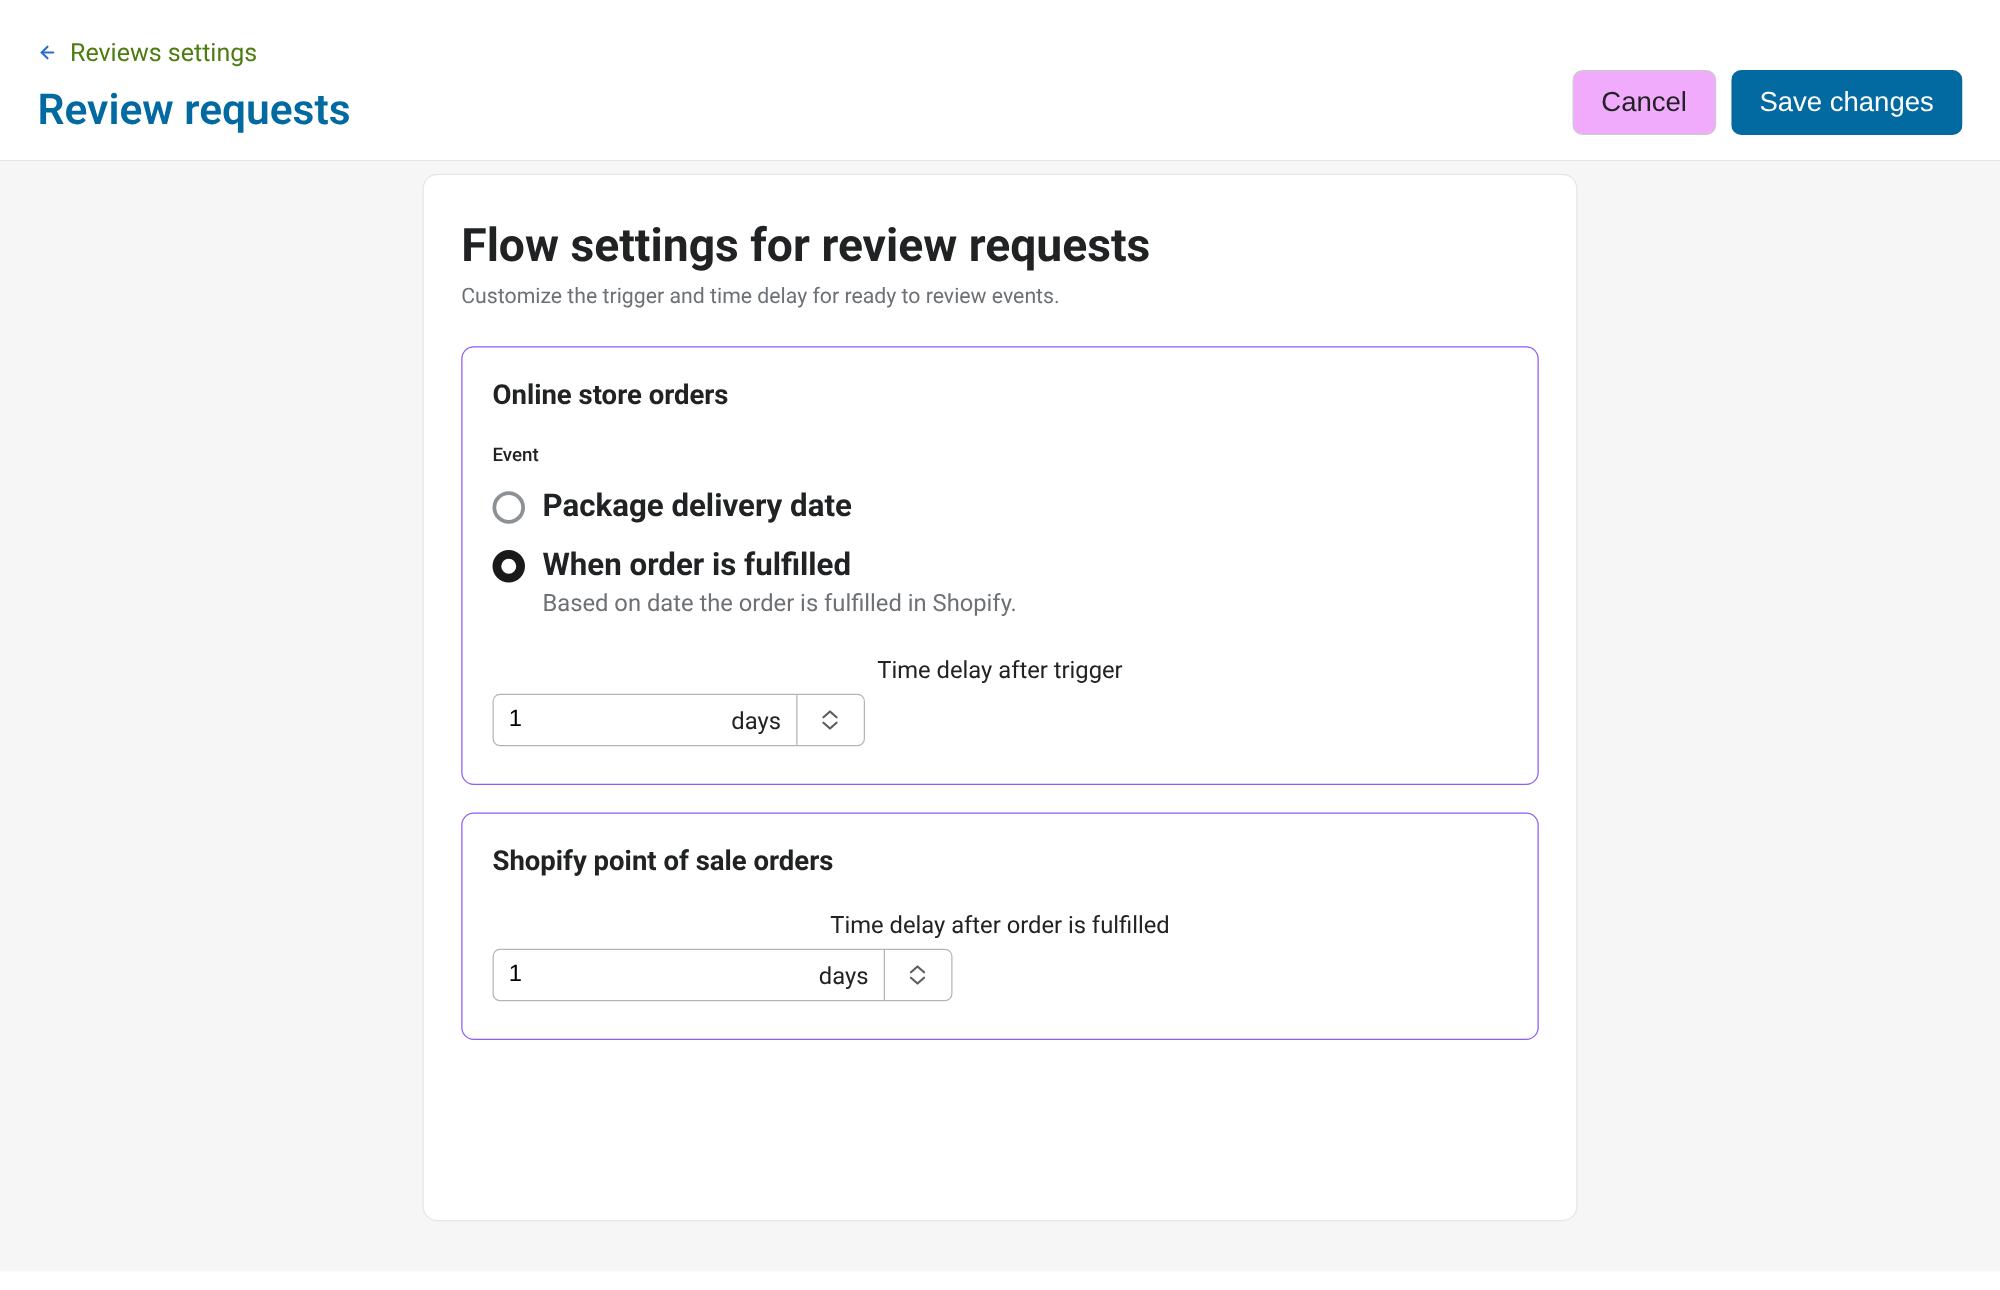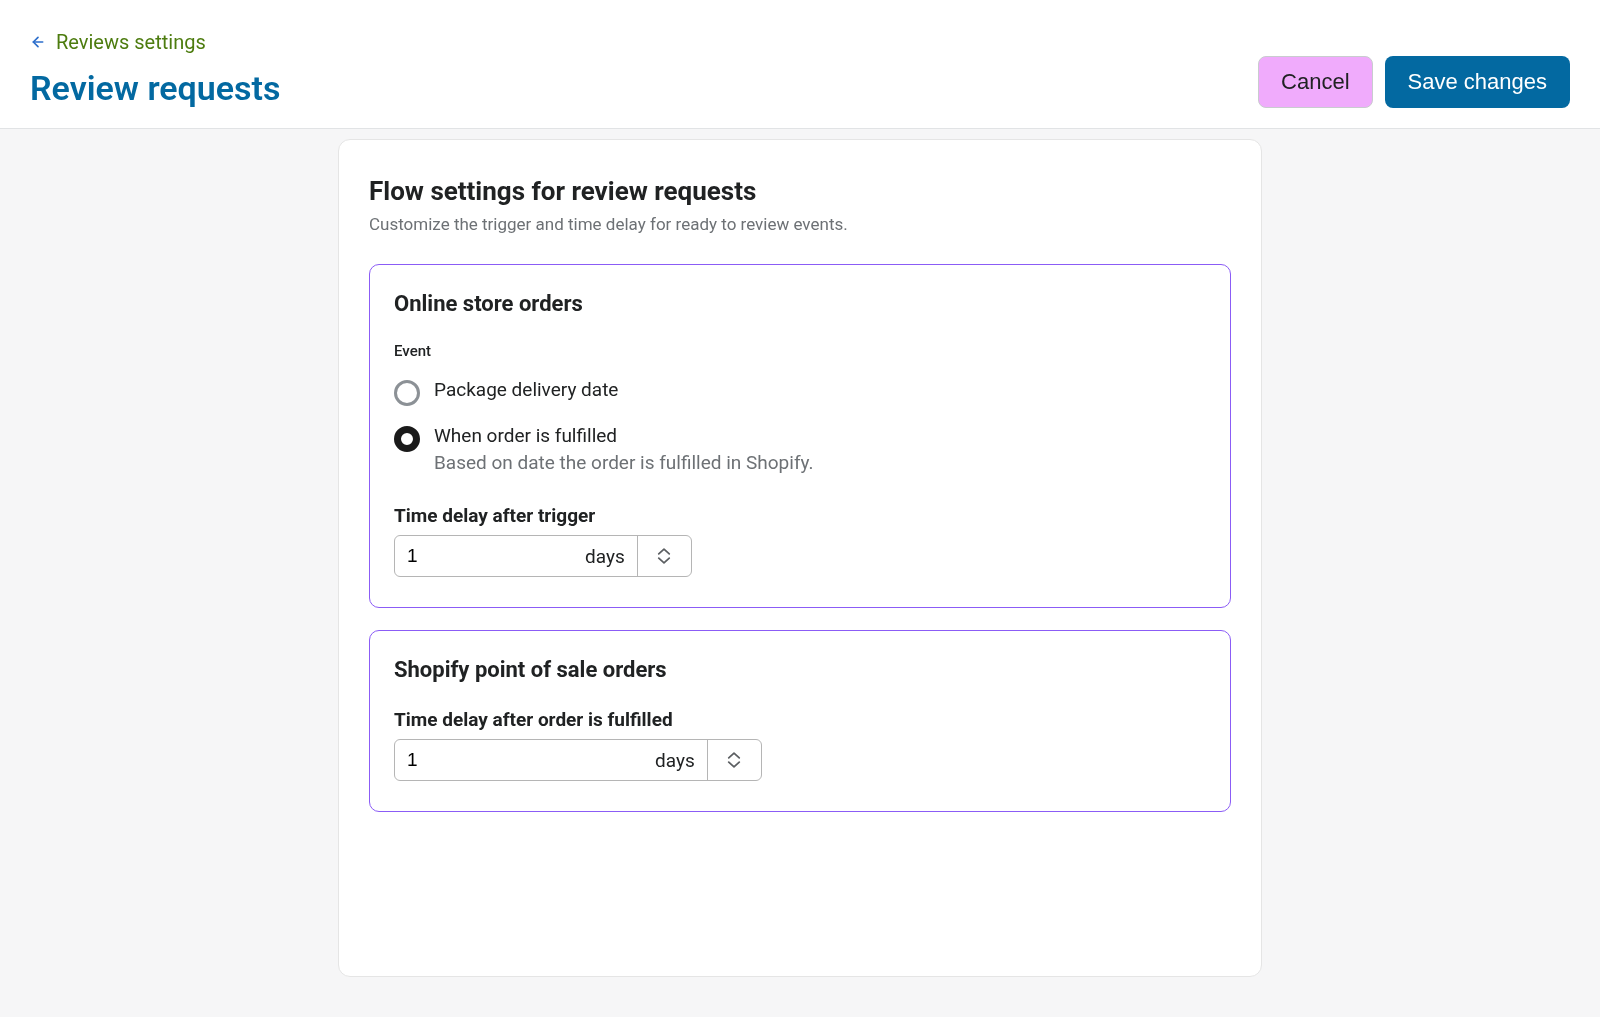--- a/index.html
+++ b/index.html
@@ -35,42 +35,42 @@
   .btn-secondary { background: #f0abfc; color: #202223; border-color: #c9cccf; }
   .btn-primary { background: #0369a1; color: #fff; }
   .content-area { background: #f6f6f7; padding: 10px 0 40px 0; min-height: calc(1032px - 144px); display:flex; justify-content:center; }
   .card {
     width: 924px;
     background: #fff;
     border: 1px solid #e5e5e5;
     border-radius: 12px;
     padding: 36px 30px 30px 30px;
   }
-  .card-title { font-size: 26px; font-weight: 700; margin-bottom: 8px; }
+  .card-title { font-size: 37px; font-weight: 700; margin-bottom: 8px; }
   .card-subtitle { font-size: 17px; color: #6d7175; margin-bottom: 30px; }
   .panel {
     border: 1px solid #8b5cf6;
     border-radius: 10px;
     padding: 26px 24px 30px 24px;
     margin-bottom: 22px;
   }
   .panel-title { font-size: 22px; font-weight: 700; margin-bottom: 26px; }
   .section-label { font-size: 15px; font-weight: 500; margin-bottom: 18px; }
   .radio-group { display: flex; flex-direction: column; gap: 18px; margin-bottom: 30px; }
   .radio-option { display: flex; gap: 14px; align-items: flex-start; cursor: pointer; }
   .radio-circle {
     width: 26px; height: 26px; border-radius: 50%;
     border: 3px solid #8c9196; flex-shrink: 0; margin-top: 2px;
     display:flex; align-items:center; justify-content:center;
   }
   .radio-option.selected .radio-circle { border: 7px solid #1a1a1a; }
   .radio-text { display:flex; flex-direction:column; gap:4px; }
-  .radio-label { font-size: 19px; font-weight: 400; }
+  .radio-label { font-size: 25px; font-weight: 700; }
   .radio-desc { font-size: 19px; color: #6d7175; }
-  .field-label { font-size: 19px; font-weight: 700; margin-bottom: 8px; }
+  .field-label { font-size: 19px; font-weight: 400; margin-bottom: 8px; text-align: center; }
   .stepper {
     display: inline-flex;
     border: 1px solid #b5b5b5;
     border-radius: 6px;
     overflow: hidden;
     height: 42px;
   }
   .stepper-input-wrap {
     display: flex;
     align-items: center;

